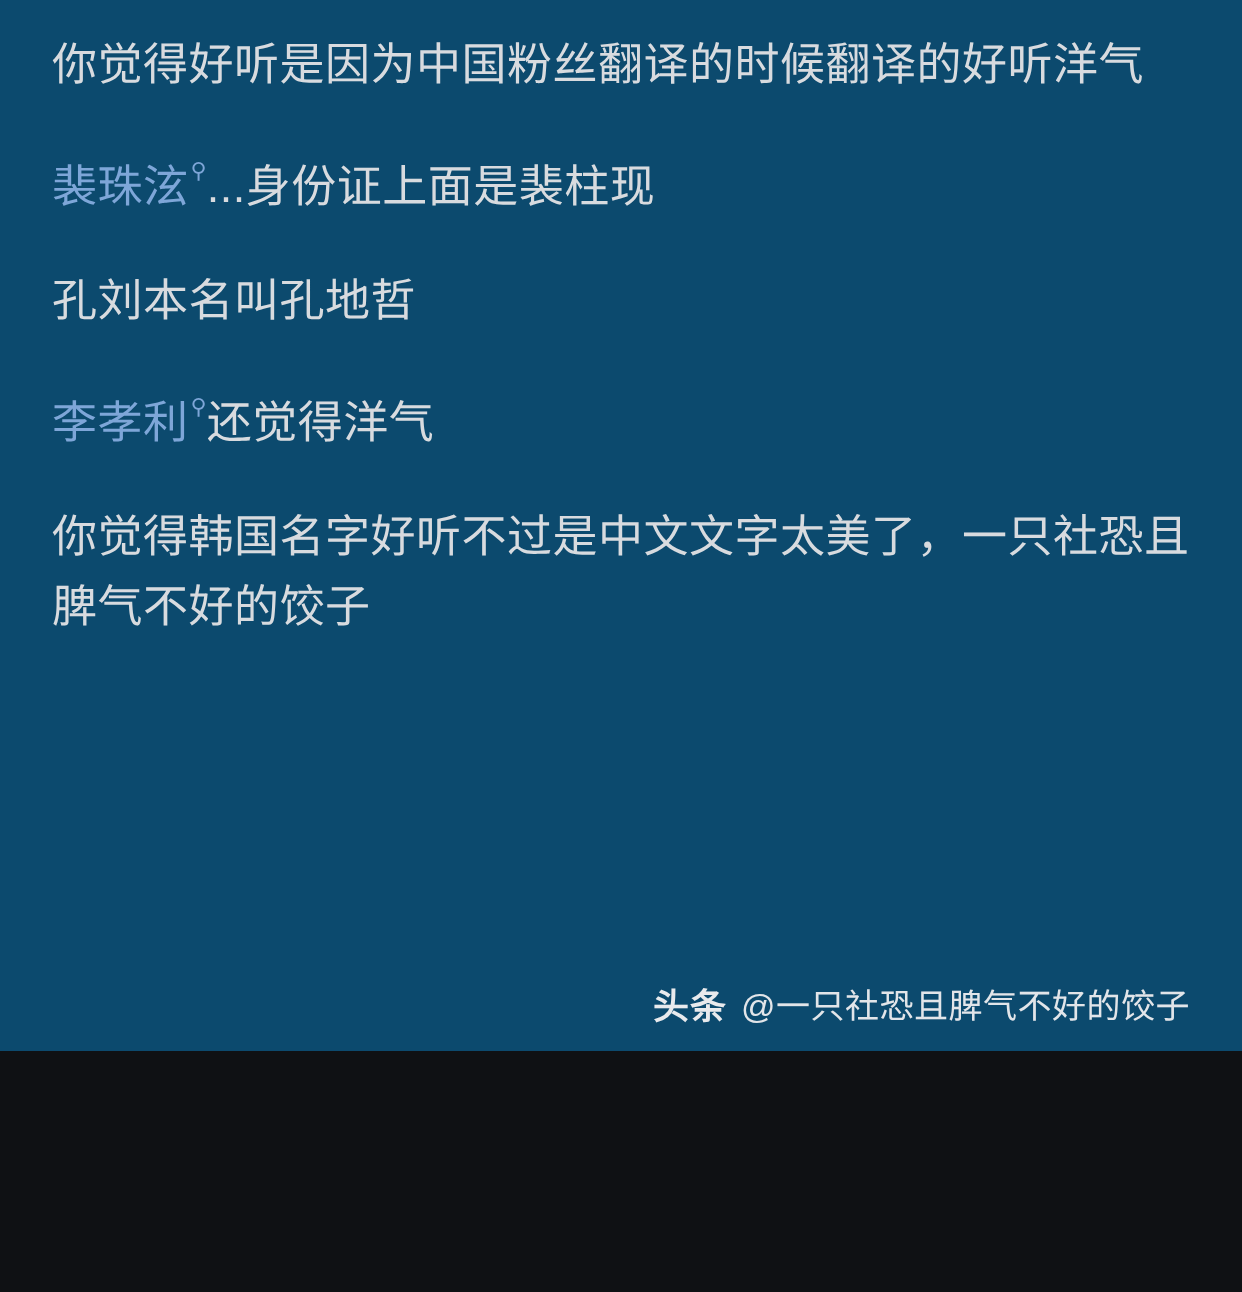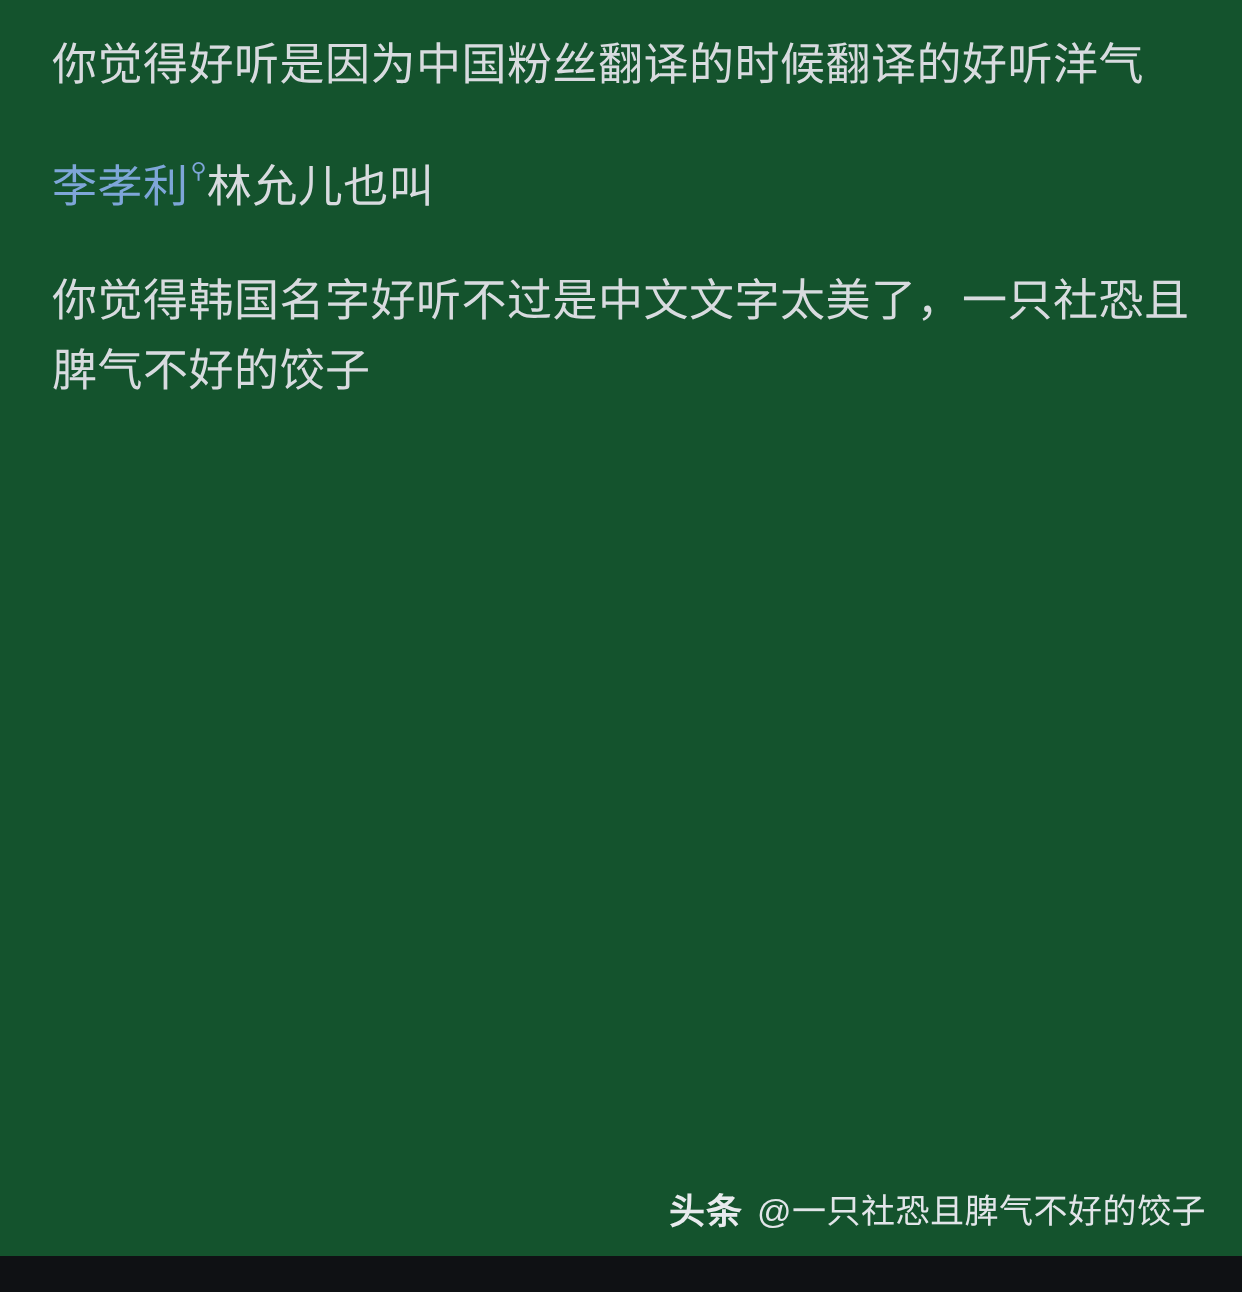--- a/index.html
+++ b/index.html
@@ -10,22 +10,22 @@
   body {
     width: 1242px;
     height: 1292px;
     overflow: hidden;
     font-family: "Liberation Sans", "DejaVu Sans", sans-serif;
     color: #d7dade;
     position: relative;
   }
   .screen {
     width: 1242px;
-    height: 1256px;
-    background: #14532d;
+    height: 1051px;
+    background: #0c4a6e;
     box-sizing: border-box;
     padding: 30px 52px 0 52px;
     position: relative;
   }
   .para {
     font-size: 45px;
     line-height: 70px;
     color: #d8dbdf;
     margin: 0 0 44px 0;
     letter-spacing: 0.5px;
@@ -38,21 +38,21 @@
     color: #7ea6d8;
     font-size: 22px;
     vertical-align: super;
     position: relative;
     top: -8px;
     margin-left: 2px;
     letter-spacing: 0;
   }
   .footer {
     position: absolute;
-    right: 36px;
+    right: 52px;
     bottom: 22px;
     display: flex;
     align-items: center;
     gap: 14px;
   }
   .footer-logo {
     font-size: 36px;
     font-weight: bold;
     color: #e8eaed;
     letter-spacing: 1px;
@@ -66,24 +66,30 @@
 </head>
 <body>
 
 <div class="screen">
 
   <p class="para">
     <span>你觉得好听是因为中国粉丝翻译的时候翻译的好听洋气</span>
   </p>
 
 
-
+  <p class="para">
+    <span class="link">裴珠泫</span><span class="link-q">⚲</span><span>...身份证上面是裴柱现</span>
+  </p>
 
   <p class="para">
-    <span class="link">李孝利</span><span class="link-q">⚲</span><span>林允儿也叫</span>
+    <span>孔刘本名叫孔地哲</span>
+  </p>
+
+  <p class="para">
+    <span class="link">李孝利</span><span class="link-q">⚲</span><span>还觉得洋气</span>
   </p>
 
 
   <p class="para">
     <span>你觉得韩国名字好听不过是中文文字太美了，一只社恐且脾气不好的饺子</span>
   </p>
 
   <div class="footer">
     <span class="footer-logo">头条</span>
     <span class="footer-handle">@一只社恐且脾气不好的饺子</span>

